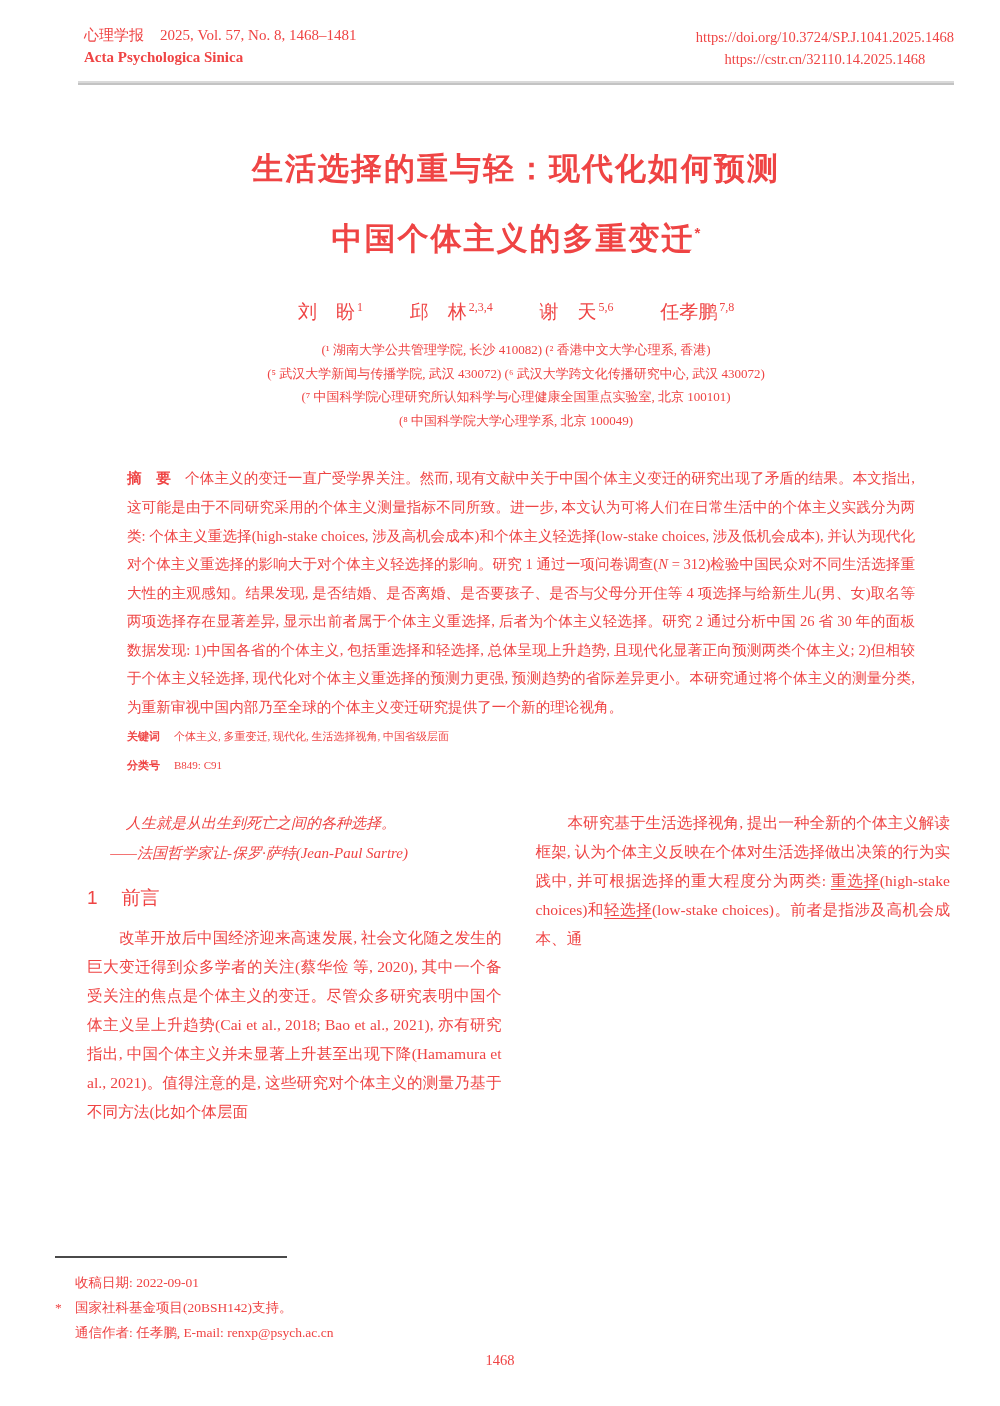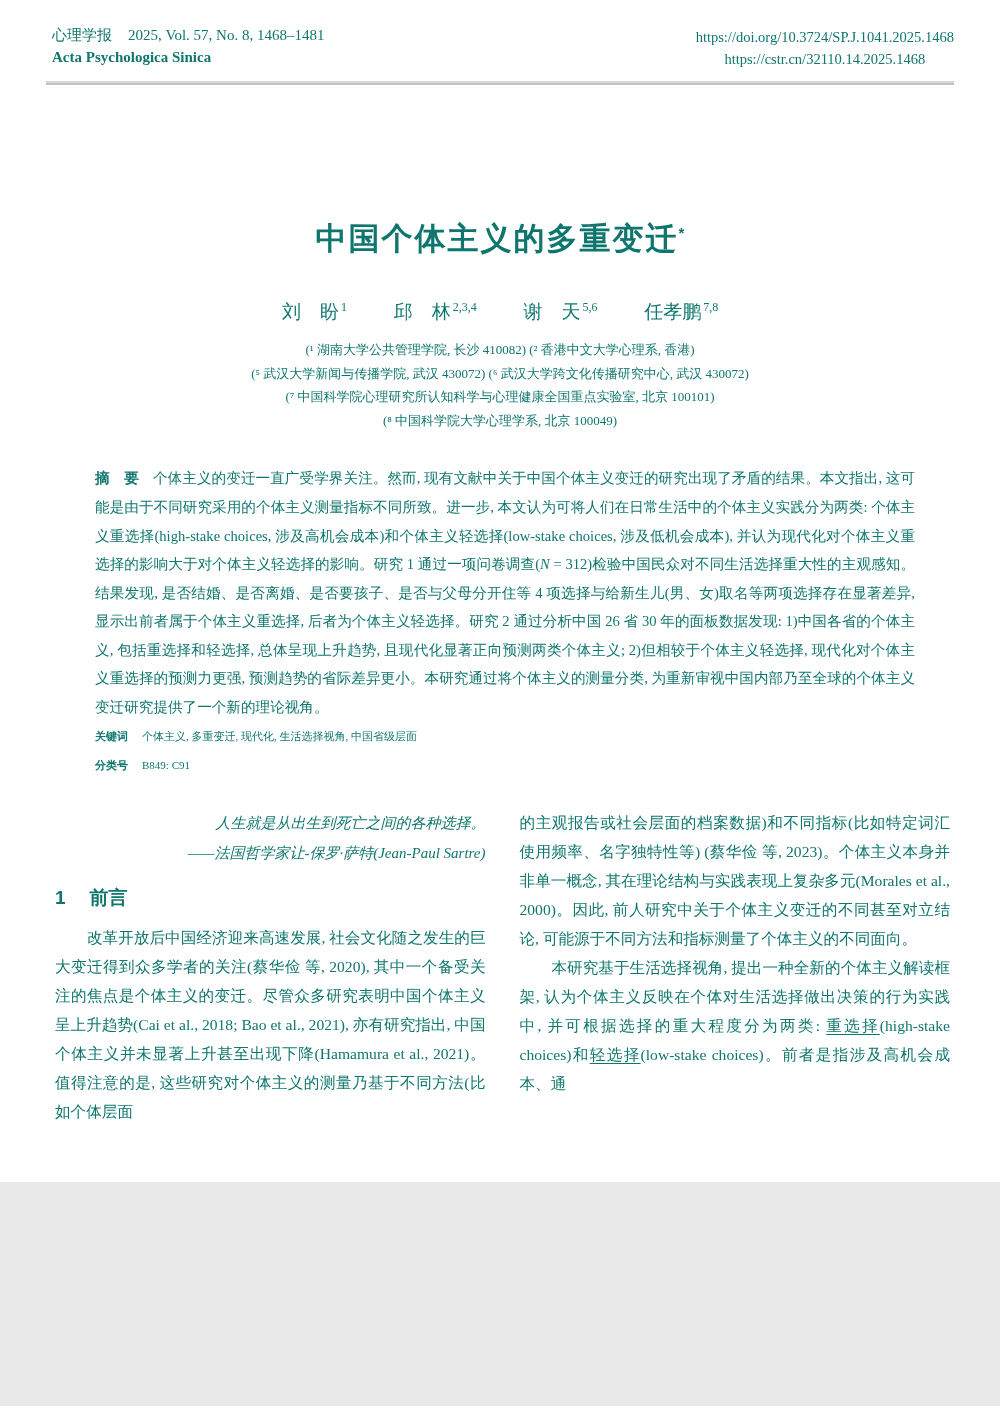--- a/index.html
+++ b/index.html
@@ -1,20 +1,21 @@
 <!DOCTYPE html>
 <html lang="zh"><head>
 <meta charset="utf-8">
 <style>
   * { box-sizing: border-box; }
   html, body { margin: 0; padding: 0; background: #e9e9e9; }
   .page {
-    width: 1000px; height: 1182px; margin: 0 auto; position: relative;
-    background: #ffffff; color: #0f766e; overflow: hidden;
+    width: 1000px; height: 1406px; margin: 0 auto; position: relative;
+    background: #ffffff; color: #ef4444; overflow: hidden;
     font-family: "Liberation Serif", "DejaVu Serif", serif;
+    padding-left: 32px;
   }
   
   .masthead { display: flex; justify-content: space-between; align-items: flex-start; padding: 26px 46px 0 52px; }
   .mast-l1 { font-size: 15px; white-space: nowrap; }
   .mast-jname { margin-right: 16px; }
   .mast-en { font-weight: bold; font-size: 15px; margin-top: 4px; }
   .mast-right { text-align: center; font-size: 14.5px; line-height: 22px; }
   .rule { margin: 11px 46px 0 46px; height: 3px; border-top: 2px solid #d9d9d9; border-bottom: 2px solid #c3c3c3; }
   
   .title {
@@ -29,24 +30,24 @@
   .affiliations { text-align: center; margin-top: 13px; font-size: 13px; line-height: 23.5px; }
   
   .abstract { margin: 32px 85px 0 95px; font-size: 14.6px; line-height: 28.6px; text-align: justify; }
   .lbl { font-weight: bold; padding-right: 14px; }
   .kv { margin: 0 85px 0 95px; font-size: 11px; line-height: 29px; }
   
   .columns { display: flex; gap: 34px; margin: 28px 50px 0 55px; }
   .col { flex: 1; min-width: 0; }
   .bodyp { font-size: 15.6px; line-height: 29px; text-align: justify; margin: 0; }
   .indent { text-indent: 2.05em; }
-  .epigraph { font-style: italic; font-size: 15px; line-height: 30px; text-align: right; }
+  .epigraph { font-style: italic; font-size: 15px; line-height: 30px; }
   .ep1 { padding-left: 2.6em; }
   .ep2 { padding-left: 1.55em; }
-  .sec { font-family: "Liberation Sans", "DejaVu Sans", sans-serif; font-size: 19px; font-weight: 700; margin: 17px 0 12px 0; }
+  .sec { font-family: "Liberation Sans", "DejaVu Sans", sans-serif; font-size: 19px; font-weight: 400; margin: 17px 0 12px 0; }
   .sec-num { margin-right: 24px; }
   .u { text-decoration: underline; text-underline-offset: 3px; }
   
   .footnote { position: absolute; left: 55px; top: 1256px; width: 620px; font-size: 13.5px; line-height: 25px; }
   .fn-rule { width: 232px; border-top: 2px solid #4a4a4a; margin-bottom: 12px; }
   .fn-indent { padding-left: 20px; }
   .fn-star { display: flex; }
   .fn-marker { width: 20px; flex: 0 0 20px; }
   .pageno { position: absolute; left: 0; right: 0; top: 1352px; text-align: center; font-size: 14.5px; }
 </style>
@@ -64,21 +65,21 @@
     </div>
     <div class="mast-right">
       <div>https://doi.org/10.3724/SP.J.1041.2025.1468</div>
       <div>https://cstr.cn/32110.14.2025.1468</div>
     </div>
   </header>
 
   <div class="rule"></div>
 
   <h1 class="title">
-    <br>
+    <span>生活选择的重与轻：现代化如何预测</span><br>
     <span>中国个体主义的多重变迁</span><span class="star">*</span>
   </h1>
 
   <div class="authors">
     <span class="author"><span>刘　盼</span><sup>1</sup></span>
     <span class="author"><span>邱　林</span><sup>2,3,4</sup></span>
     <span class="author"><span>谢　天</span><sup>5,6</sup></span>
     <span class="author"><span>任孝鹏</span><sup>7,8</sup></span>
   </div>
 
@@ -105,23 +106,31 @@
       <div class="epigraph">
         <div class="ep1">人生就是从出生到死亡之间的各种选择。</div>
         <div class="ep2">——法国哲学家让-保罗·萨特(Jean-Paul Sartre)</div>
       </div>
       <h2 class="sec">
         <span class="sec-num">1</span><span>前言</span>
       </h2>
       <p class="bodyp indent">改革开放后中国经济迎来高速发展, 社会文化随之发生的巨大变迁得到众多学者的关注(蔡华俭 等, 2020), 其中一个备受关注的焦点是个体主义的变迁。尽管众多研究表明中国个体主义呈上升趋势(Cai et al., 2018; Bao et al., 2021), 亦有研究指出, 中国个体主义并未显著上升甚至出现下降(Hamamura et al., 2021)。值得注意的是, 这些研究对个体主义的测量乃基于不同方法(比如个体层面</p>
     </div>
     <div class="col">
-      <p class="bodyp">的主观报告或社会层面的档案数据)和不同指标(比如特定词汇使用频率、名字独特性等) (蔡华俭 等, 2023)。个体主义本身并非单一概念, 其在理论结构与实践表现上复杂多元(Morales et al., 2000)。因此, 前人研究中关于个体主义变迁的不同甚至对立结论, 可能源于不同方法和指标测量了个体主义的不同面向。</p>
       <p class="bodyp indent">
         <span>本研究基于生活选择视角, 提出一种全新的个体主义解读框架, 认为个体主义反映在个体对生活选择做出决策的行为实践中, 并可根据选择的重大程度分为两类: </span><span class="u">重选择</span><span>(high-stake choices)和</span><span class="u">轻选择</span><span>(low-stake choices)。前者是指涉及高机会成本、通</span>
       </p>
     </div>
   </div>
 
+  <footer class="footnote">
+    <div class="fn-rule"></div>
+    <div class="fn-indent">收稿日期: 2022-09-01</div>
+    <div class="fn-star">
+      <span class="fn-marker">*</span>
+        <span>国家社科基金项目(20BSH142)支持。</span>
+    </div>
+    <div class="fn-indent">通信作者: 任孝鹏, E-mail: renxp@psych.ac.cn</div>
+  </footer>
 
   <div class="pageno">1468</div>
 
 </div>
 
 </body></html>

